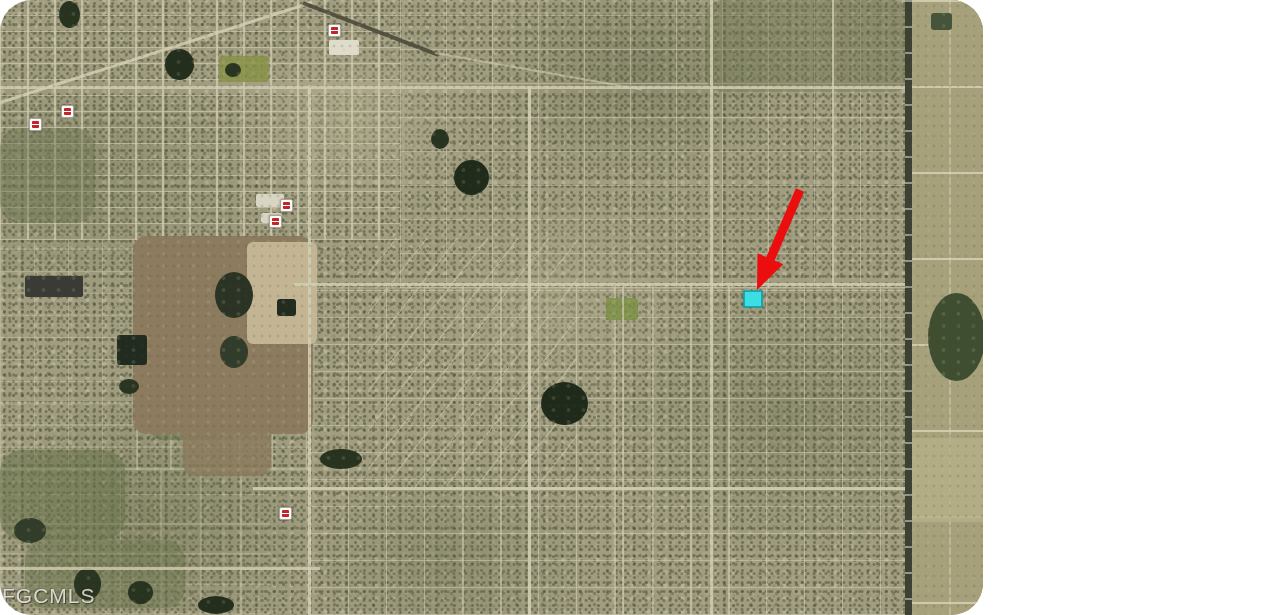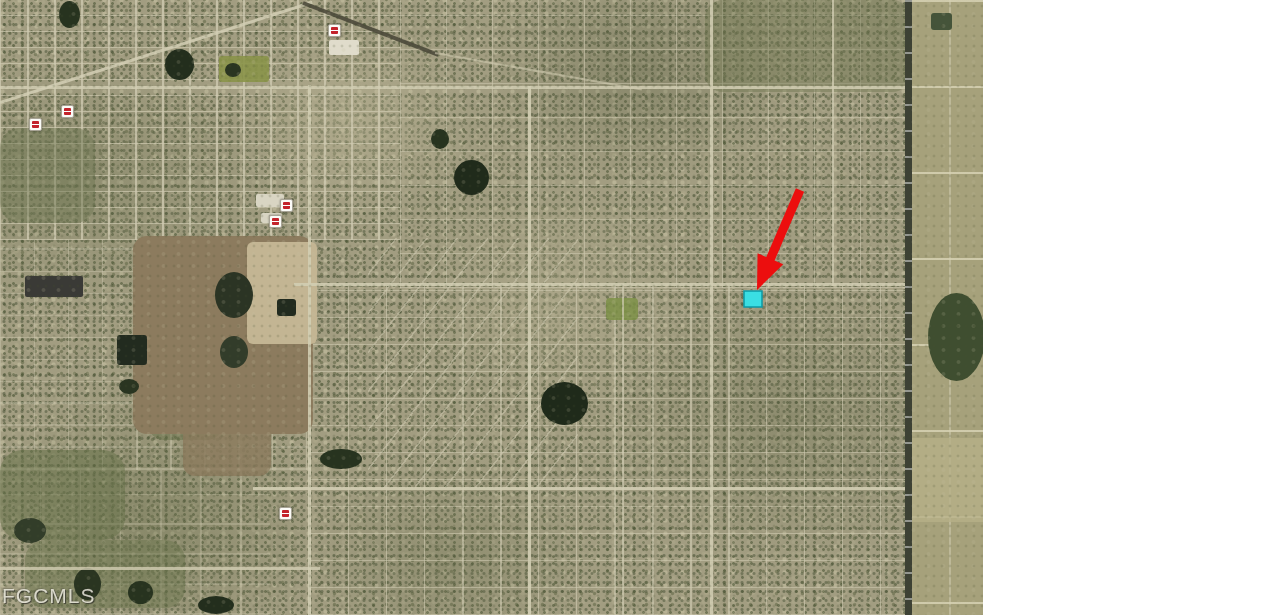--- a/index.html
+++ b/index.html
@@ -1,18 +1,18 @@
 <!DOCTYPE html>
 <html><head>
 <meta charset="utf-8">
 <style>
   html,body{margin:0;padding:0;background:#ffffff;}
   #stage{position:relative;width:1276px;height:615px;overflow:hidden;background:#ffffff;
          font-family:"Liberation Sans",sans-serif;}
-  #map-viewport{position:absolute;left:0;top:0;width:983px;height:615px;overflow:hidden;}
+  #map-viewport{position:absolute;left:0;top:0;width:983px;height:615px;overflow:hidden;border-radius:32px;}
   .layer{position:absolute;left:0;top:0;width:100%;height:100%;}
 
   
   #map-base{background-color:#a29d81;
     background-image:
       radial-gradient(circle, rgba(72,82,50,.55) 1px, transparent 1.8px),
       radial-gradient(circle, rgba(88,96,62,.5) 1.2px, transparent 2.2px),
       radial-gradient(circle, rgba(58,70,42,.45) 1px, transparent 2px),
       radial-gradient(circle, rgba(200,194,164,.55) 1.5px, transparent 2.6px),
       radial-gradient(circle, rgba(178,172,142,.5) 1.8px, transparent 3.2px);

